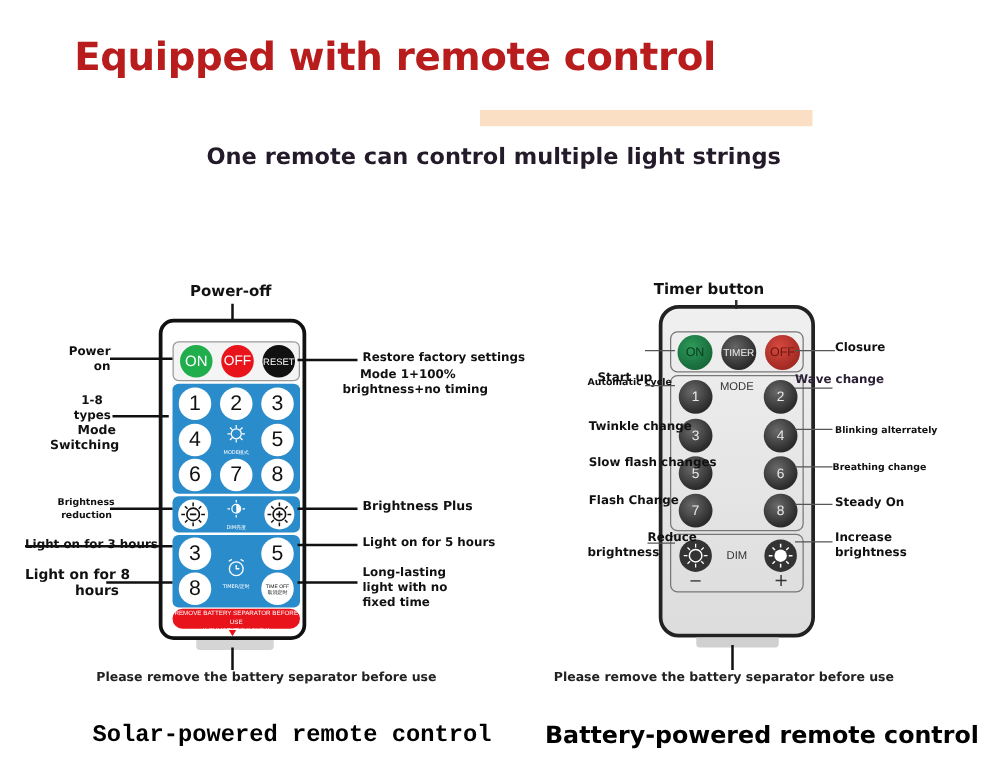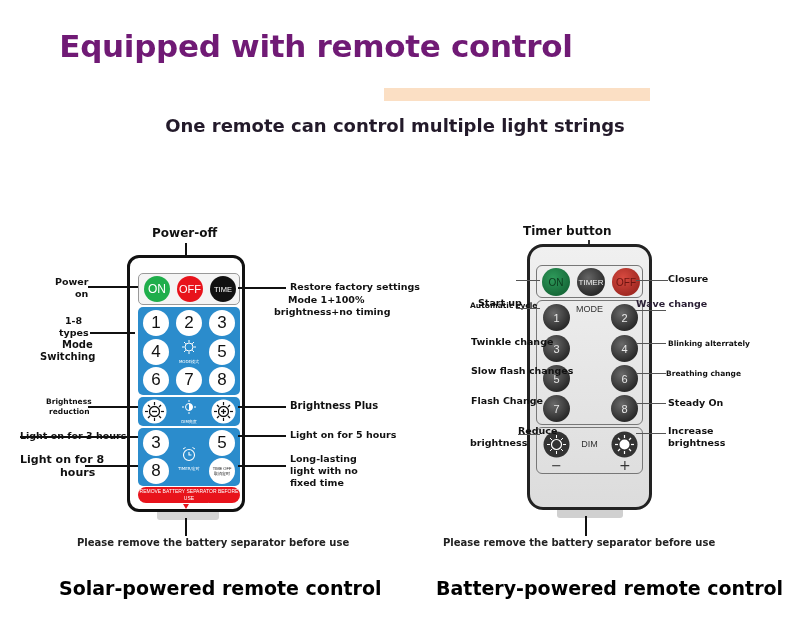--- a/index.html
+++ b/index.html
@@ -1,19 +1,19 @@
 <!DOCTYPE html>
 <html><head>
 <meta charset="utf-8">
 <style>
   * { box-sizing: border-box; margin: 0; padding: 0; }
   html, body { width: 790px; height: 625px; background: #ffffff; overflow: hidden; }
   body { position: relative; font-family: "DejaVu Sans", sans-serif; color: #111; }
   .abs { position: absolute; }
-  .title { left: 0; width: 632px; top: 28px; text-align: center; font-size: 31px; font-weight: bold; color: #701a75; letter-spacing: -0.3px; }
+  .title { left: 0; width: 632px; top: 28px; text-align: center; font-size: 31px; font-weight: bold; color: #b91c1c; letter-spacing: -0.3px; }
   .accent-bar { left: 384px; top: 88px; width: 266px; height: 13px; background: #fbdfc4; }
   .subtitle { left: 0; width: 790px; top: 115px; text-align: center; font-size: 18px; font-weight: bold; color: #231a2a; }
   .lbl { font-weight: bold; font-size: 9.5px; color: #111; line-height: 12px; white-space: nowrap; }
   .lbl-sm { font-size: 7.5px; }
   .lbl-lg { font-size: 11px; line-height: 14px; }
   .line { background: #111; height: 1.5px; }
   .vline { background: #111; width: 1.5px; }
   .gline { background: #555; height: 1px; }
 
   
@@ -43,21 +43,21 @@
 
 <div>
 
   <div class="abs lbl lbl-lg" style="left:152px;top:226px;font-size:12px;">Power-off</div>
   <div class="abs vline" style="left:185px;top:243px;height:30px;"></div>
 
   <div class="abs remote-left">
     <div class="abs top-panel-l">
       <div class="abs btn-round" style="left:5px;top:2px;width:26px;height:26px;background:#1fae4b;color:#fff;font-size:12px;">ON</div>
       <div class="abs btn-round" style="left:38px;top:2px;width:26px;height:26px;background:#e8131b;color:#fff;font-size:11px;">OFF</div>
-      <div class="abs btn-round" style="left:71px;top:2px;width:26px;height:26px;background:#111;color:#fff;font-size:7.5px;">TIME</div>
+      <div class="abs btn-round" style="left:71px;top:2px;width:26px;height:26px;background:#111;color:#fff;font-size:7.5px;">RESET</div>
     </div>
 
     <div class="abs blue-panel" style="left:8px;top:49px;width:102px;height:88px;">
       <div class="abs btn-round white-btn" style="left:5px;top:3px;">1</div>
       <div class="abs btn-round white-btn" style="left:38px;top:3px;">2</div>
       <div class="abs btn-round white-btn" style="left:71px;top:3px;">3</div>
       <div class="abs btn-round white-btn" style="left:5px;top:32px;">4</div>
       <div class="abs" style="left:40px;top:32px;width:22px;height:26px;text-align:center;">
         <svg width="16" height="16" viewBox="0 0 16 16">
             <circle cx="8" cy="8" r="4" fill="none" stroke="#fff" stroke-width="1"></circle>
@@ -186,21 +186,21 @@
 
   <div class="abs line" style="left:238px;top:435px;width:48px;"></div>
   <div class="abs lbl" style="left:290px;top:429px;">Light on for 5 hours</div>
 
   <div class="abs line" style="left:238px;top:465px;width:48px;"></div>
   <div class="abs lbl" style="left:290px;top:453px;">Long-lasting</div>
   <div class="abs lbl" style="left:290px;top:465px;">light with no</div>
   <div class="abs lbl" style="left:290px;top:477px;">fixed time</div>
 
   <div class="abs bottom-note" style="left:77px;">Please remove the battery separator before use</div>
-  <div class="abs bottom-title" style="left:59px;">Solar-powered remote control</div>
+  <div class="abs bottom-title" style="left:74px;font-family:Liberation Mono, monospace;">Solar-powered remote control</div>
 </div>
 
 <div>
   <div class="abs lbl lbl-lg" style="left:523px;top:224px;font-size:12px;">Timer button</div>
   <div class="abs vline" style="left:588px;top:240px;height:35px;background:#333;"></div>
 
   <div class="abs remote-right">
     <div class="abs panel-r" style="left:6px;top:18px;width:107px;height:33px;">
       <div class="abs btn-round" style="left:5px;top:2px;width:28px;height:28px;background:radial-gradient(circle at 40% 35%,#2e9a5a,#176b3a 70%);color:#0b3a1d;font-size:10px;">ON</div>
       <div class="abs btn-round" style="left:40px;top:2px;width:28px;height:28px;background:radial-gradient(circle at 40% 35%,#666,#2b2b2b 70%);color:#eee;font-size:8px;text-align:right;">TIMER</div>

